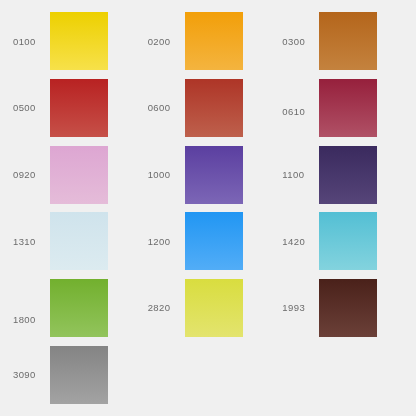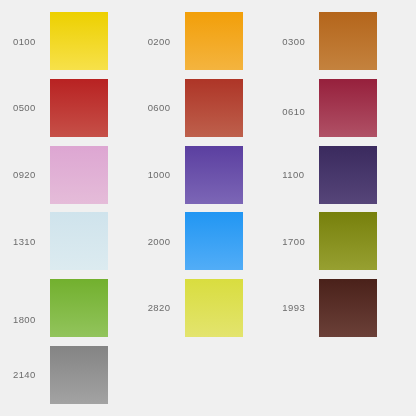--- a/index.html
+++ b/index.html
@@ -91,36 +91,36 @@
     </div>
     <div class="swatch-cell">
       <div class="swatch-label" style="color: rgb(107, 107, 107);">1100</div>
       <div class="swatch-chip" style="background: linear-gradient(rgb(58, 42, 94) 0%, rgb(86, 69, 121) 100%);"></div>
     </div>
     <div class="swatch-cell">
       <div class="swatch-label" style="color: rgb(107, 107, 107);">1310</div>
       <div class="swatch-chip" style="background: linear-gradient(rgb(207, 227, 236) 0%, rgb(220, 235, 240) 100%);"></div>
     </div>
     <div class="swatch-cell">
-      <div class="swatch-label" style="color: rgb(107, 107, 107);">2000</div>
+      <div class="swatch-label" style="color: rgb(107, 107, 107);">1200</div>
       <div class="swatch-chip" style="background: linear-gradient(rgb(33, 150, 243) 0%, rgb(82, 173, 247) 100%);"></div>
     </div>
     <div class="swatch-cell">
-      <div class="swatch-label" style="color: rgb(107, 107, 107);">1700</div>
-      <div class="swatch-chip" style="background: linear-gradient(rgb(119, 128, 12) 0%, rgb(151, 160, 49) 100%);"></div>
+      <div class="swatch-label" style="color: rgb(107, 107, 107);">1420</div>
+      <div class="swatch-chip" style="background: linear-gradient(rgb(83, 191, 212) 0%, rgb(131, 211, 222) 100%);"></div>
     </div>
     <div class="swatch-cell">
       <div class="swatch-label" style="color: rgb(107, 107, 107); margin-top: 23px;">1800</div>
       <div class="swatch-chip" style="background: linear-gradient(rgb(114, 176, 46) 0%, rgb(146, 196, 92) 100%);"></div>
     </div>
     <div class="swatch-cell">
       <div class="swatch-label" style="color: rgb(107, 107, 107);">2820</div>
       <div class="swatch-chip" style="background: linear-gradient(rgb(217, 221, 63) 0%, rgb(227, 228, 110) 100%);"></div>
     </div>
     <div class="swatch-cell">
       <div class="swatch-label" style="color: rgb(107, 107, 107);">1993</div>
       <div class="swatch-chip" style="background: linear-gradient(rgb(74, 33, 26) 0%, rgb(107, 64, 56) 100%);"></div>
     </div>
     <div class="swatch-cell">
-      <div class="swatch-label" style="color: rgb(107, 107, 107);">2140</div>
+      <div class="swatch-label" style="color: rgb(107, 107, 107);">3090</div>
       <div class="swatch-chip" style="background: linear-gradient(rgb(132, 132, 132) 0%, rgb(163, 163, 163) 100%);"></div>
     </div>
   </div>
 
 </body></html>

